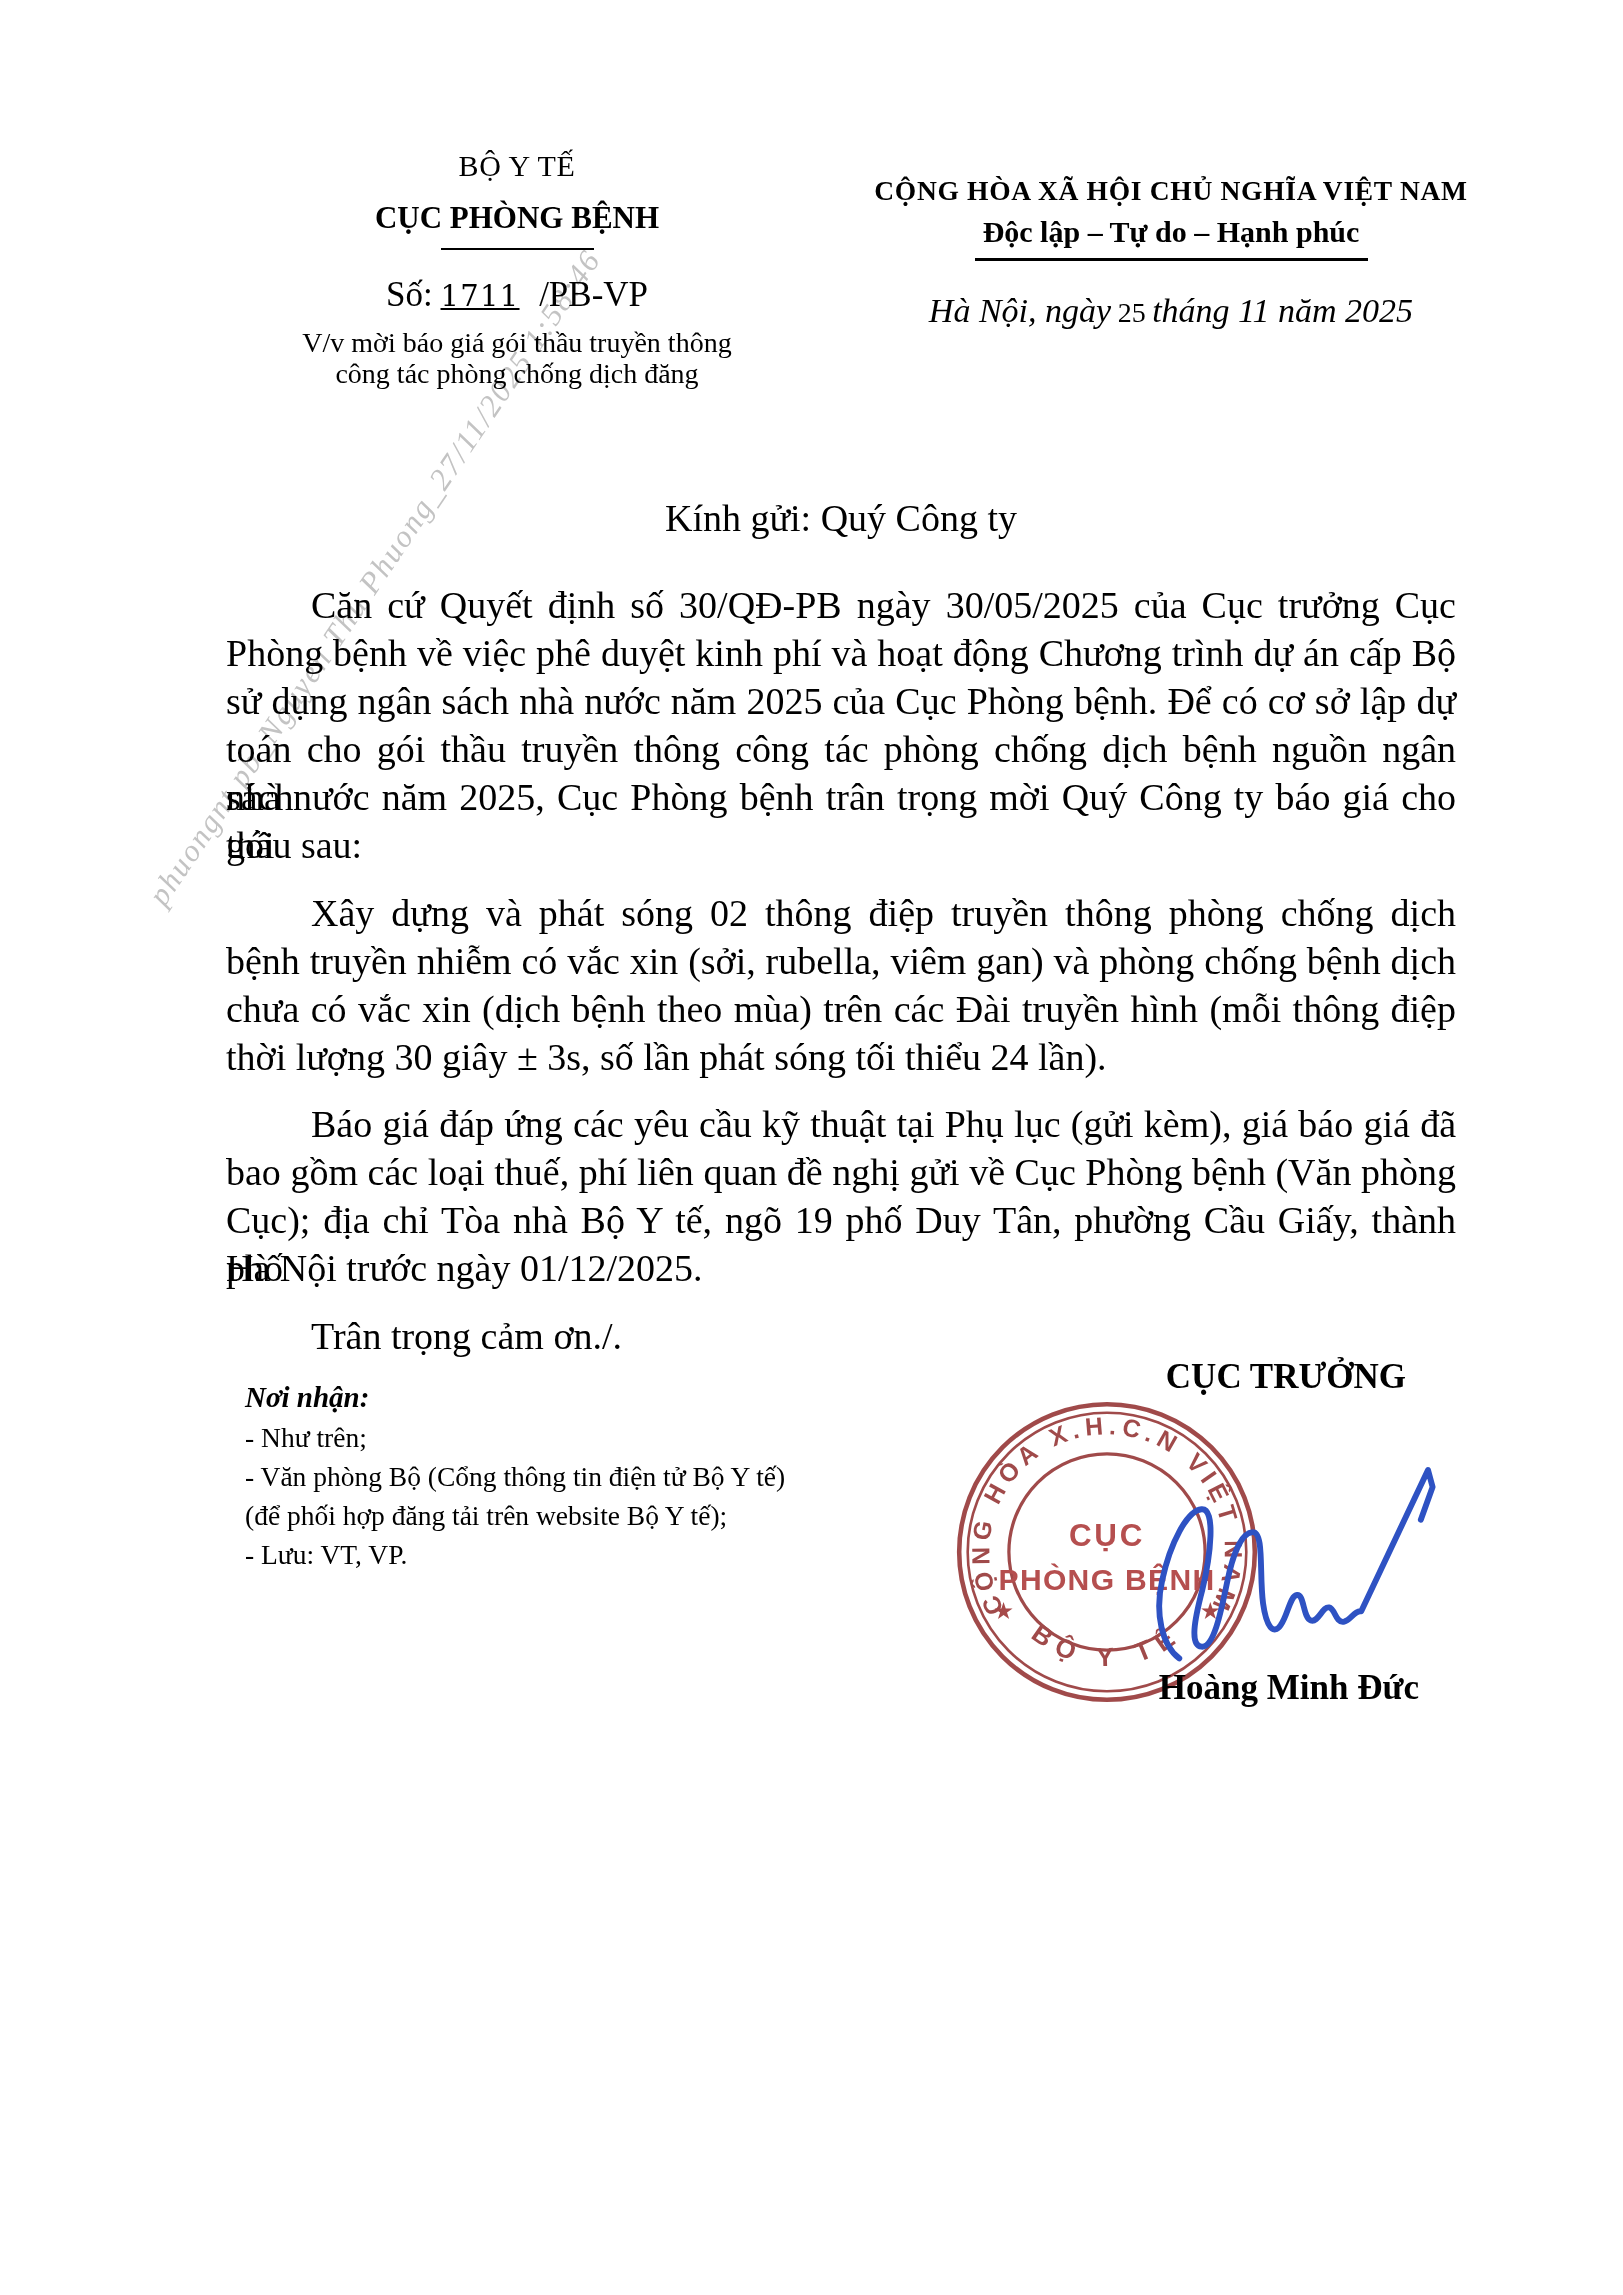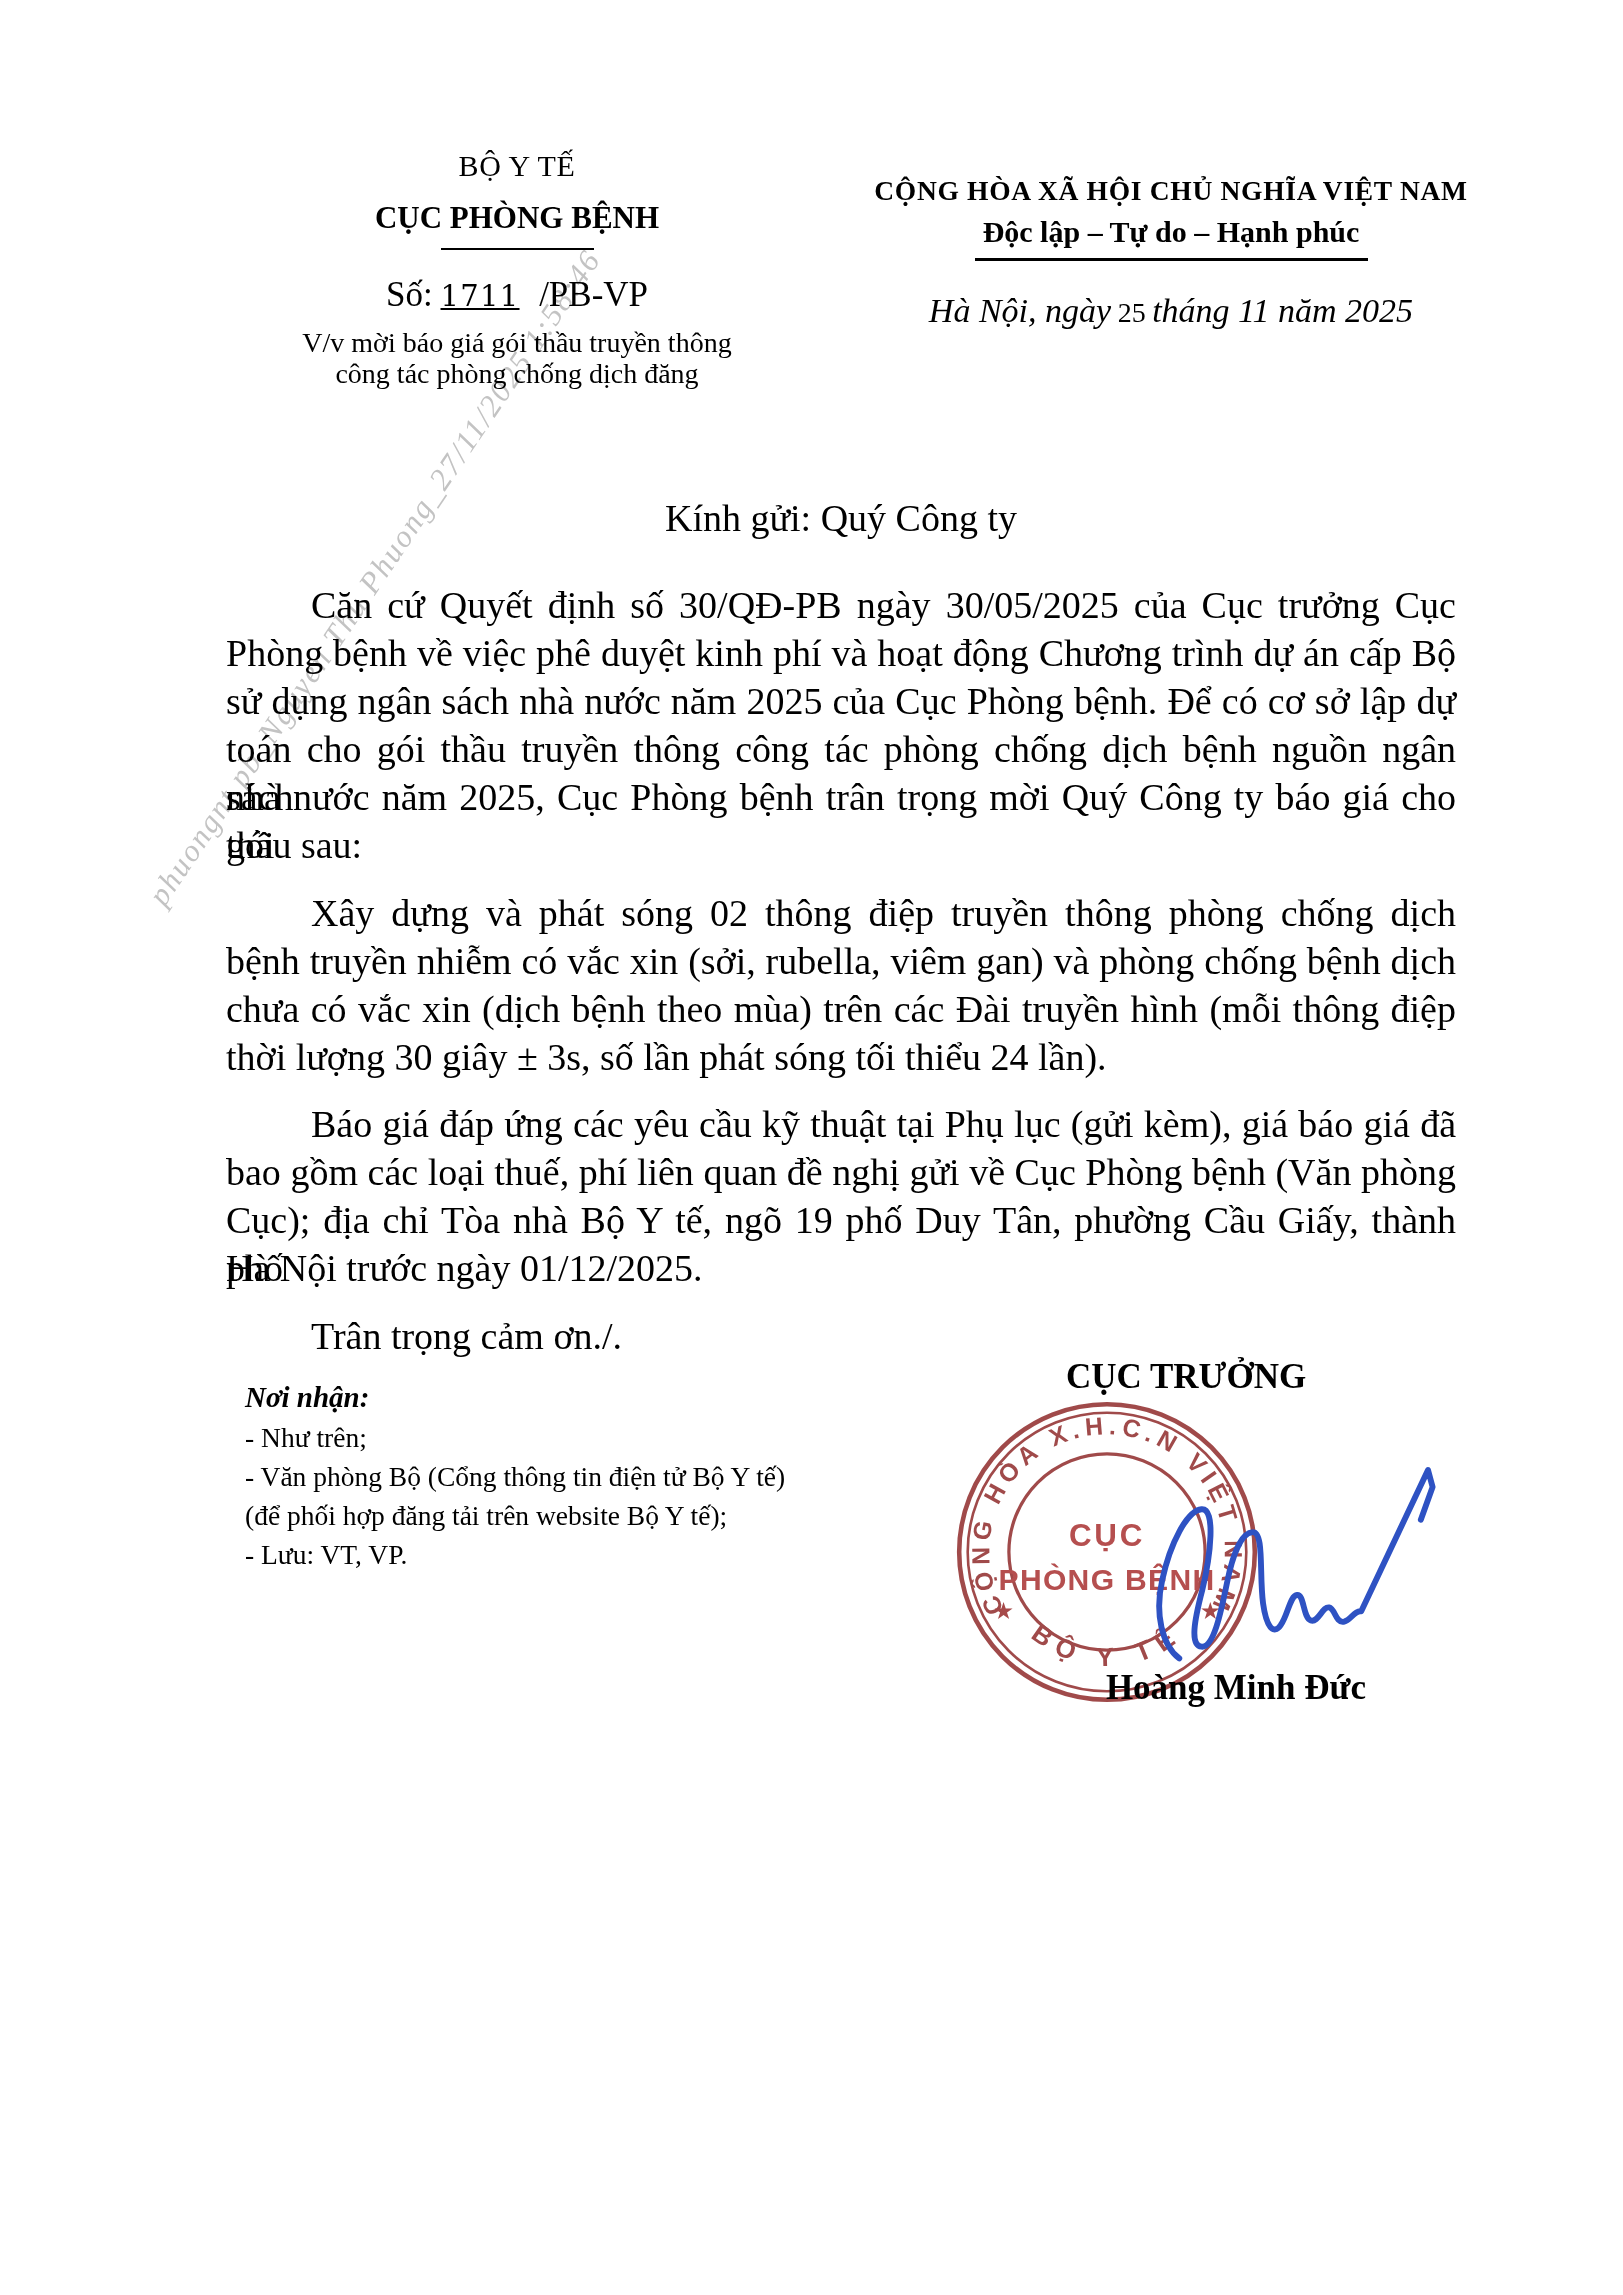--- a/index.html
+++ b/index.html
@@ -38,23 +38,23 @@
   .para{margin:0 0 19.6px 0;}
   .para:last-child{margin-bottom:0;}
   .bline{height:48px;line-height:48px;text-align:justify;text-align-last:justify;white-space:normal;}
   .bline.first{text-indent:85px;}
   .bline.last{text-align-last:left;}
   
   .recipients{position:absolute;left:245px;top:1377px;width:720px;z-index:1;}
   .recipients .title{font-size:29px;font-weight:bold;font-style:italic;height:41px;line-height:41px;}
   .recipients .item{font-size:27.5px;height:39px;line-height:39px;}
   
-  .sig-title{position:absolute;left:1066px;top:1357px;width:340px;text-align:left;
+  .sig-title{position:absolute;left:1066px;top:1357px;width:340px;text-align:right;
              font-size:35px;font-weight:bold;z-index:1;}
-  .signer{position:absolute;left:1053px;top:1668px;width:366px;text-align:center;
+  .signer{position:absolute;left:1053px;top:1668px;width:366px;text-align:right;
           font-size:35px;font-weight:bold;z-index:4;}
   .stamp{position:absolute;left:952px;top:1397px;width:310px;height:310px;z-index:2;opacity:.93;}
   .stamp svg{width:100%;height:100%;}
   .signature{position:absolute;left:1102px;top:1449px;width:347px;height:216px;z-index:3;}
   .signature svg{width:100%;height:100%;}
 </style>
 </head>
 <body>
 
 <div class="page">

